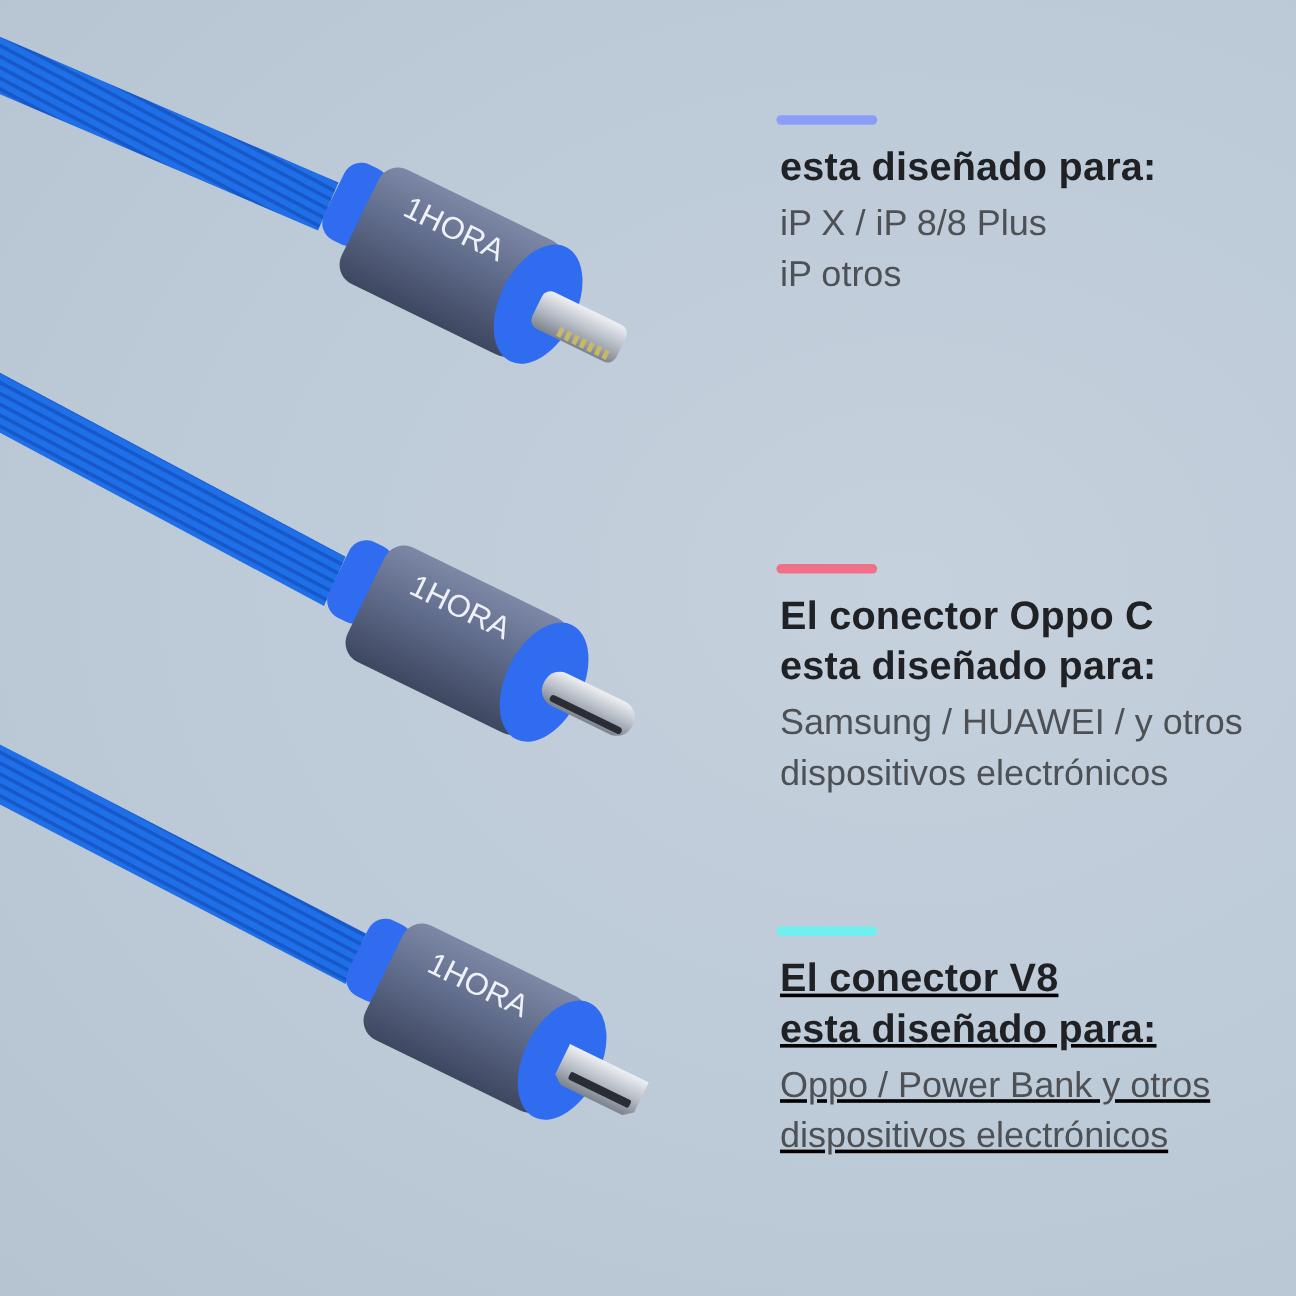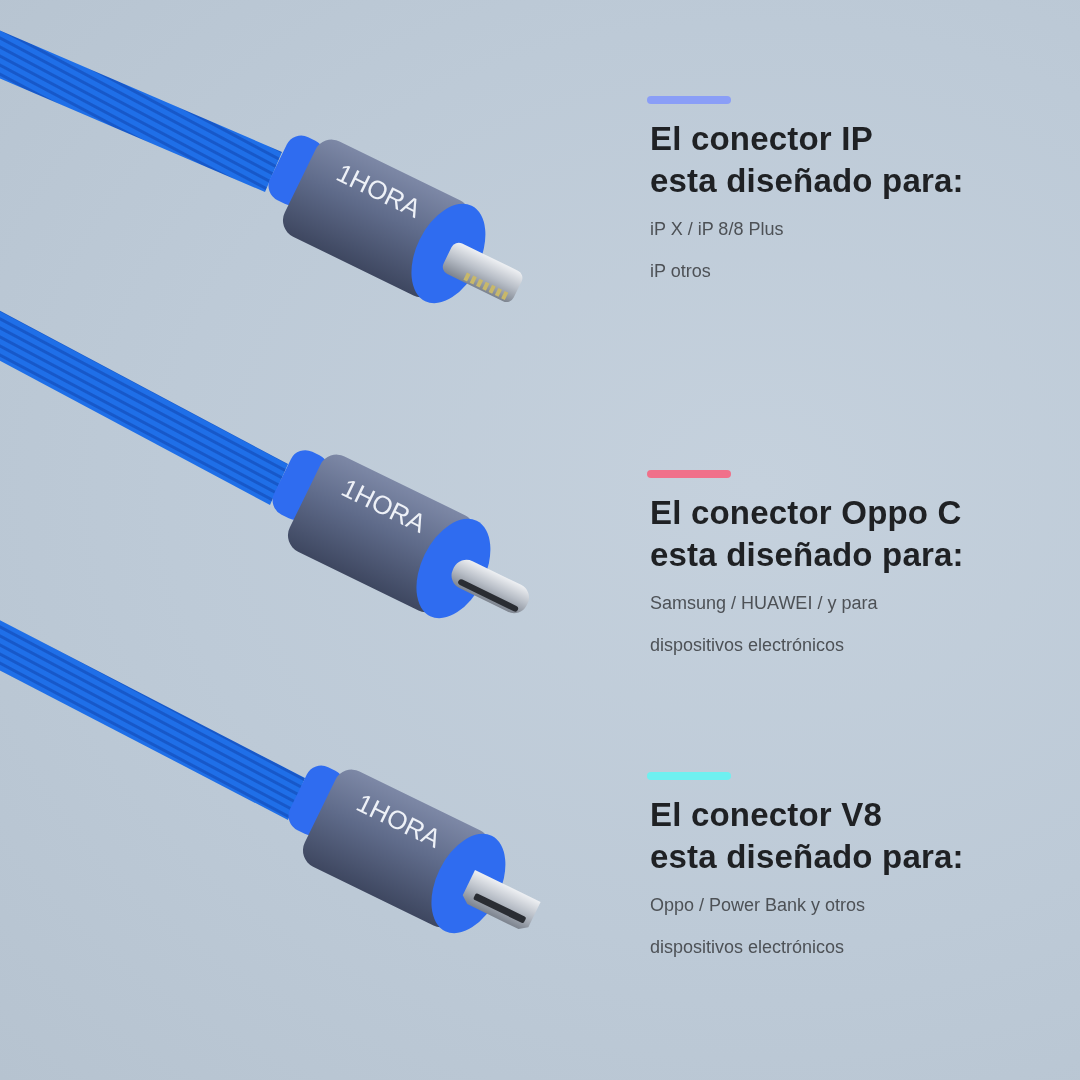--- a/index.html
+++ b/index.html
@@ -8,21 +8,21 @@
     background: radial-gradient(ellipse at 70% 45%, #c5d1dd 0%, #bdcad7 55%, #b6c3d0 100%);
     font-family: "Liberation Sans", "DejaVu Sans", sans-serif;
   }
   .art { position:absolute; left:0; top:0; width:1080px; height:1080px; }
   .section { position:absolute; left:650px; }
   .accent { width:84px; height:8px; border-radius:4px; margin-left:-3px; filter: blur(0.6px); }
   .title {
     margin-top:14px; font-weight:700; font-size:33px; line-height:42px; color:#1f2124;
     letter-spacing:0.2px;
   }
-  .desc { margin-top:6px; font-size:18px; line-height:42px; color:#4d5156; }
+  .desc { margin-top:6px; font-size:30px; line-height:42px; color:#4d5156; }
   .desc div { white-space:nowrap; }
 </style>
 </head>
 <body>
 
 <svg class="art" viewBox="0 0 1080 1080">
   <defs>
     <linearGradient id="housing" x1="0" y1="0" x2="0" y2="1">
       <stop offset="0" stop-color="#7d88a6"></stop>
       <stop offset="0.45" stop-color="#5f6b8a"></stop>
@@ -80,42 +80,41 @@
       <ellipse cx="475" cy="855" rx="32" ry="53" fill="#2f6cf0"></ellipse>
       <path d="M475,840 L548,840 L548,868 L540,874 L483,874 L475,868 Z" fill="url(#metal)"></path>
       <rect x="486" y="860" width="56" height="7" rx="2" fill="#2a2d33"></rect>
     </g>
   </g>
 </svg>
 
 <div class="section" style="top:96px;">
   <div class="accent" style="background:#8a9ef7;"></div>
   <div class="title">
-    <div>El conector IP</div>
     <div>esta diseñado para:</div>
   </div>
   <div class="desc">
     <div>iP X / iP 8/8 Plus</div>
     <div>iP otros</div>
   </div>
 </div>
 
 <div class="section" style="top:470px;">
   <div class="accent" style="background:#f0708a;"></div>
   <div class="title">
     <div>El conector Oppo C</div>
     <div>esta diseñado para:</div>
   </div>
   <div class="desc">
-    <div>Samsung / HUAWEI / y para</div>
+    <div>Samsung / HUAWEI / y otros</div>
     <div>dispositivos electrónicos</div>
   </div>
 </div>
 
-<div class="section" style="top:772px;">
+<div class="section" style="top:772px;text-decoration:underline;">
   <div class="accent" style="background:#6ef0f0;"></div>
   <div class="title">
     <div>El conector V8</div>
     <div>esta diseñado para:</div>
   </div>
   <div class="desc">
     <div>Oppo / Power Bank y otros</div>
     <div>dispositivos electrónicos</div>
   </div>
 </div>

